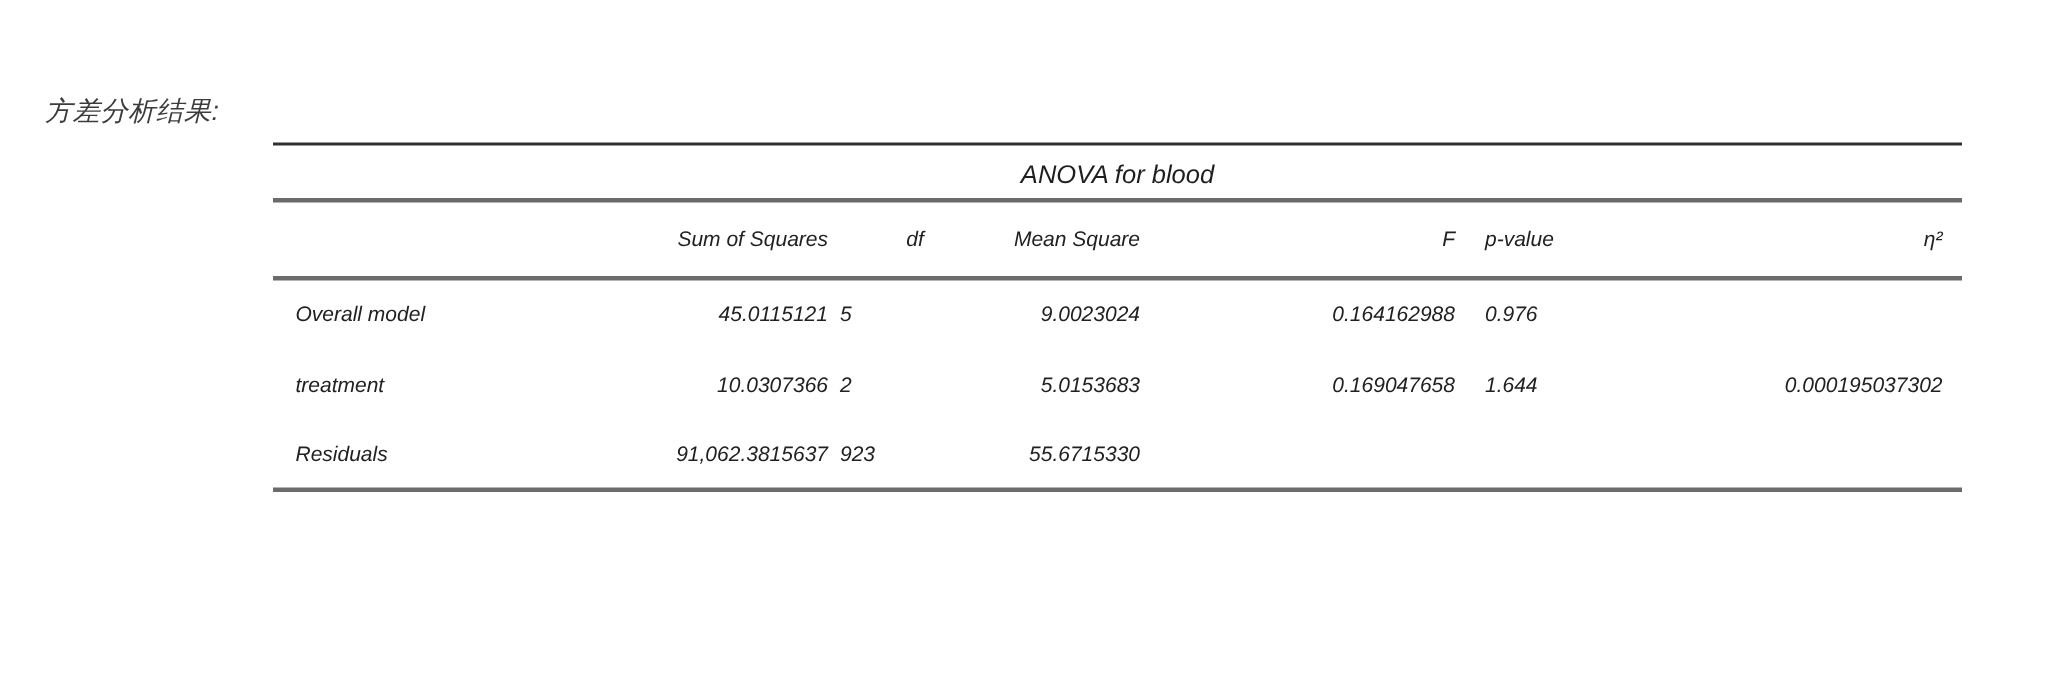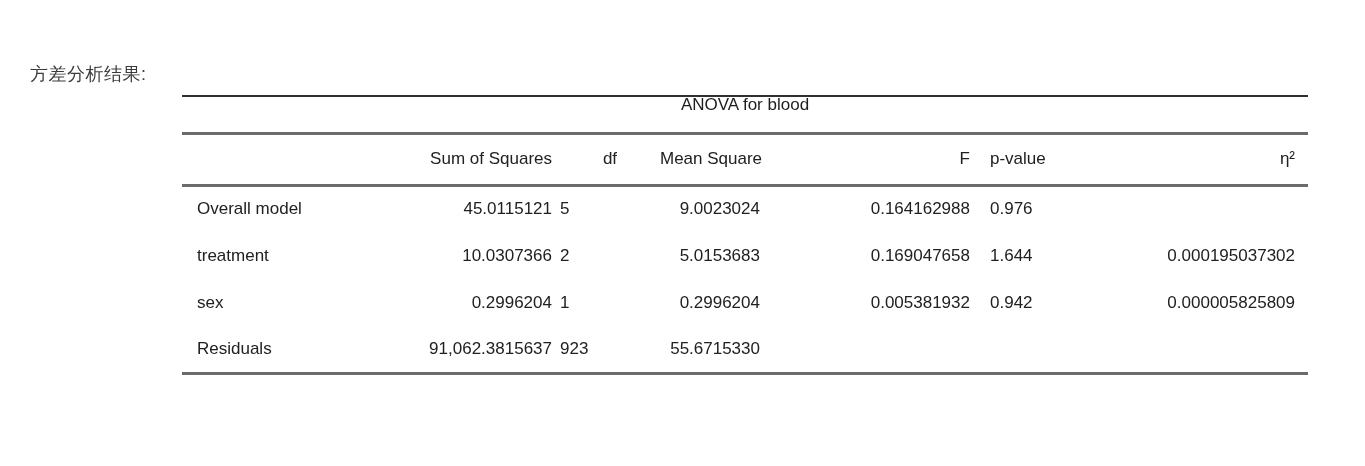--- a/index.html
+++ b/index.html
@@ -11,40 +11,40 @@
   }
   *{margin:0;padding:0;box-sizing:border-box;}
   html,body{background:var(--bg);}
   body{
     width:1365px;height:466px;
     font-family:"Liberation Sans","DejaVu Sans",sans-serif;
     color:var(--text-main);
     position:relative;
     overflow:hidden;
   }
-  .page{position:relative;width:1365px;height:352px;background:var(--bg);}
+  .page{position:relative;width:1365px;height:352px;background:var(--bg);font-style:italic;}
   .heading{
     position:absolute;left:30px;top:62px;
     font-size:18px;color:var(--text-heading);
     letter-spacing:.5px;
   }
   .anova-table-wrap{
     position:absolute;left:182px;top:95px;width:1126px;
     border-top:2px solid var(--rule-dark);
   }
   .table-title{
     height:38px;
     display:flex;align-items:flex-end;justify-content:center;
-    padding-bottom:17px;
+    padding-bottom:5px;
     font-size:17px;color:#1e1e1e;
     border-bottom:3px solid var(--rule-gray);
   }
   table.anova-table{
     width:1126px;border-collapse:collapse;table-layout:fixed;
-    font-size:17px;color:var(--text-main);
+    font-size:14px;color:var(--text-main);
   }
   table.anova-table th{
     font-weight:normal;height:50px;
     border-bottom:3px solid var(--rule-gray);
     white-space:nowrap;
   }
   table.anova-table td{height:47px;white-space:nowrap;margin-top:40px;}
   table.anova-table tbody{border-bottom:3px solid var(--rule-gray);}
   .c-label{text-align:left;padding-left:15px;}
   .c-num{text-align:right;}
@@ -101,29 +101,20 @@
           <tr>
             <td class="c-label">treatment</td>
             <td class="c-num">10.0307366</td>
             <td class="c-center">2</td>
             <td class="c-num">5.0153683</td>
             <td class="c-num">0.169047658</td>
             <td class="c-left">1.644</td>
             <td class="c-num">0.000195037302</td>
           </tr>
           <tr>
-            <td class="c-label">sex</td>
-            <td class="c-num">0.2996204</td>
-            <td class="c-center">1</td>
-            <td class="c-num">0.2996204</td>
-            <td class="c-num">0.005381932</td>
-            <td class="c-left">0.942</td>
-            <td class="c-num">0.000005825809</td>
-          </tr>
-          <tr>
             <td class="c-label">Residuals</td>
             <td class="c-num">91,062.3815637</td>
             <td class="c-center">923</td>
             <td class="c-num">55.6715330</td>
             <td class="c-num"></td>
             <td class="c-left"></td>
             <td class="c-num"></td>
           </tr>
         </tbody>
     </table>

